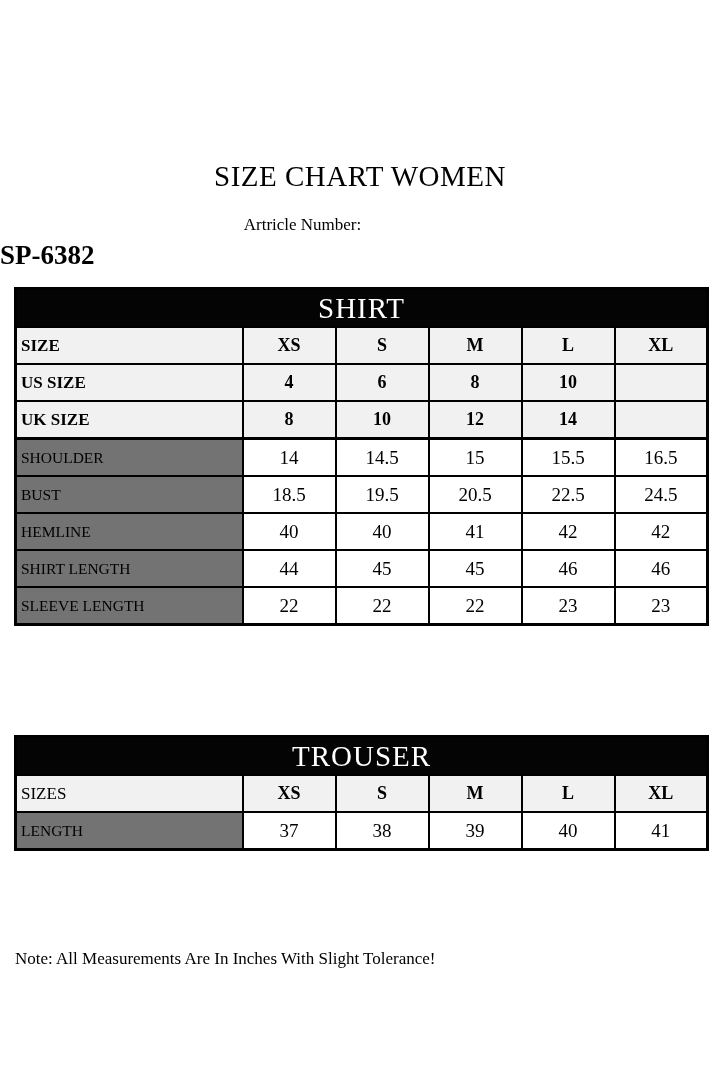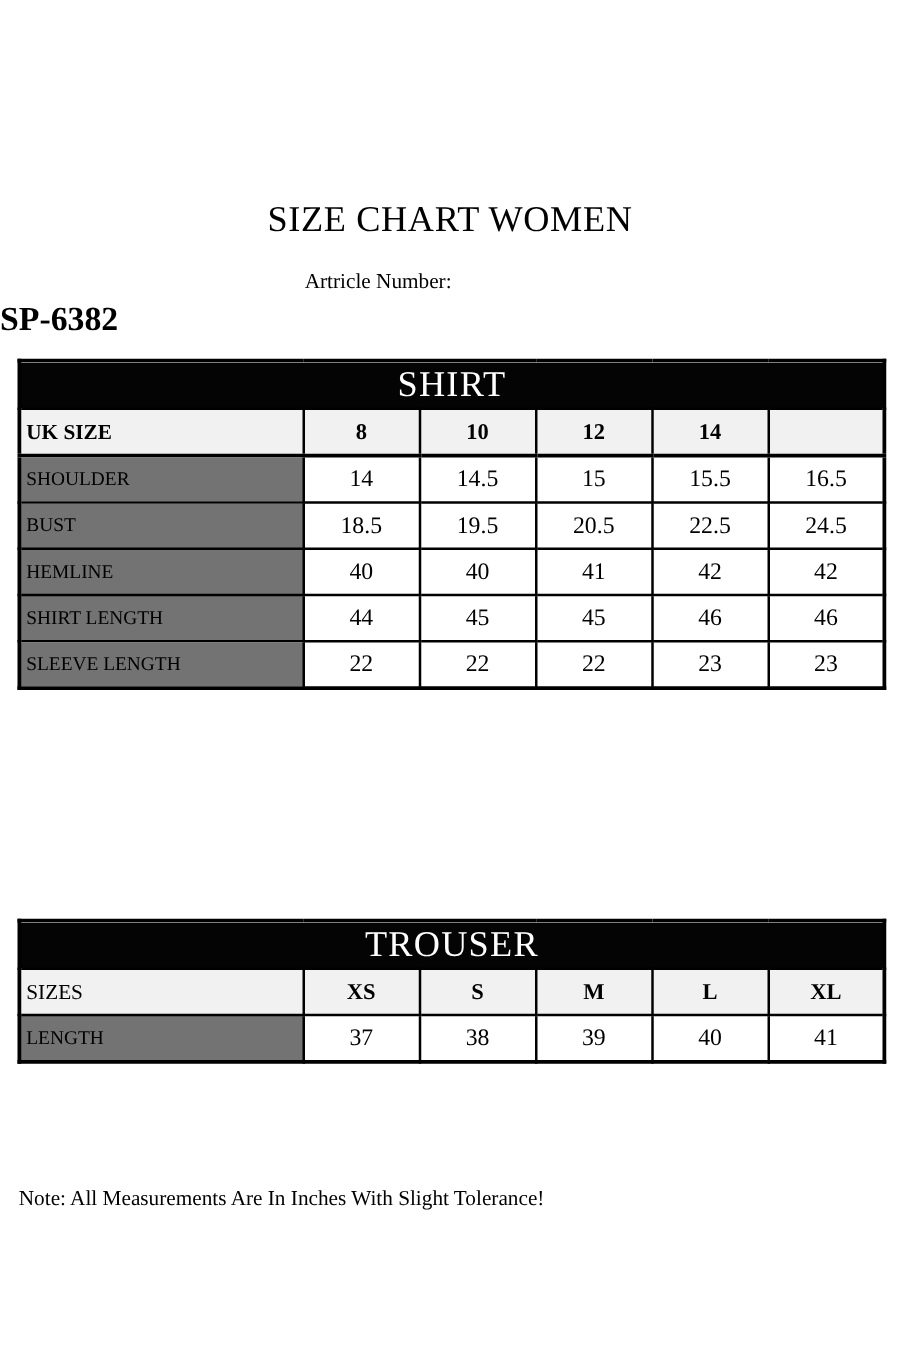--- a/index.html
+++ b/index.html
@@ -114,20 +114,36 @@
       <col style="width:93px">
     <col style="width:93px">
       <col style="width:93px">
       <col style="width:93px">
   </colgroup>
   <tbody>
       <tr class="banner-row">
     <td colspan="6">SHIRT</td>
   </tr>
   <tr class="hdr-row">
+    <td class="lbl">SIZE</td>
+    <td class="val">XS</td>
+    <td class="val">S</td>
+    <td class="val">M</td>
+    <td class="val">L</td>
+    <td class="val">XL</td>
+  </tr>
+  <tr class="hdr-row">
+    <td class="lbl">US SIZE</td>
+    <td class="val">4</td>
+    <td class="val">6</td>
+    <td class="val">8</td>
+    <td class="val">10</td>
+    <td class="val"></td>
+  </tr>
+  <tr class="hdr-row">
     <td class="lbl">UK SIZE</td>
     <td class="val">8</td>
     <td class="val">10</td>
     <td class="val">12</td>
     <td class="val">14</td>
     <td class="val"></td>
   </tr>
   <tr class="measure-row sep-top">
     <td class="lbl">SHOULDER</td>
     <td class="val">14</td>

